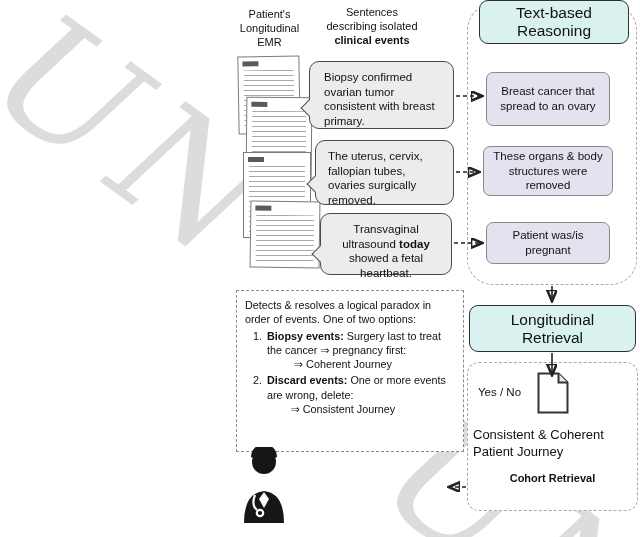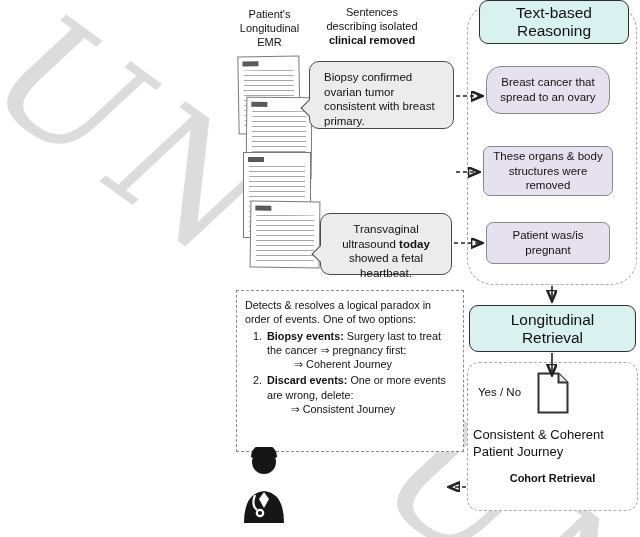--- a/index.html
+++ b/index.html
@@ -43,21 +43,21 @@
         background:#fff;border:1.6px dashed #a9a9a9;border-radius:26px;box-sizing:border-box;}
   .teal-box{position:absolute;z-index:3;background:#d9f2f0;border:1.5px solid #2f2f2f;border-radius:9px;
         display:flex;align-items:center;justify-content:center;text-align:center;
         font-size:15.5px;line-height:1.15;}
   .tr-header{left:479px;top:0;width:148px;height:42px;}
   .lr-box{left:469px;top:305px;width:167px;height:47px;padding:0 8px;box-sizing:border-box;}
 
   .purple{position:absolute;z-index:3;background:#e6e1ee;border:1.3px solid #8a8a8a;border-radius:7px;
         display:flex;align-items:center;justify-content:center;text-align:center;
         font-size:11.5px;line-height:1.28;box-sizing:border-box;padding:4px 6px;}
-  .r1{left:486px;top:66px;width:124px;height:48px;border-radius:15px;}
+  .r1{left:486px;top:72px;width:124px;height:54px;}
   .r2{left:483px;top:146px;width:130px;height:50px;}
   .r3{left:486px;top:222px;width:124px;height:42px;}
 
   
   .paradox{position:absolute;z-index:3;left:236px;top:290px;width:228px;height:162px;background:#fff;
         border:1.3px dashed #8a8a8a;box-sizing:border-box;padding:7px 8px;
         font-size:10.8px;line-height:1.32;}
   .paradox .item{display:flex;margin:2px 0 0 8px;}
   .paradox .num{width:14px;flex:none;}
   .paradox .result{text-align:center;margin:0 14px 1px 0;}
@@ -92,38 +92,42 @@
 
   <div class="wm wm1">UN</div>
   <div class="wm wm2">UN</div>
 
   <div class="col-label lbl-emr prelines">Patient's
 Longitudinal
 EMR</div>
   <div class="col-label lbl-sent">
     <span class="prelines">Sentences
 describing isolated</span>
-    <b>clinical removed</b>
+    <b>clinical events</b>
   </div>
 
   <div class="page p1">
       <div class="lines"></div>
     </div>
   <div class="page p2">
       <div class="lines"></div>
     </div>
   <div class="page p3">
       <div class="lines"></div>
     </div>
   <div class="page p4">
       <div class="lines"></div>
     </div>
 
   <div class="bubble b1">
     <span>Biopsy confirmed ovarian tumor consistent with breast primary.</span>
+    <div class="tail"></div>
+  </div>
+  <div class="bubble b2">
+    <span>The uterus, cervix, fallopian tubes, ovaries surgically removed.</span>
     <div class="tail"></div>
   </div>
   <div class="bubble b3">
     <span>Transvaginal ultrasound </span><b>today</b><span> showed a fetal heartbeat.</span>
     <div class="tail"></div>
   </div>
 
   <div class="tr-container"></div>
   <div class="teal-box tr-header">Text-based Reasoning</div>
   <div class="purple r1">Breast cancer that spread to an ovary</div>

